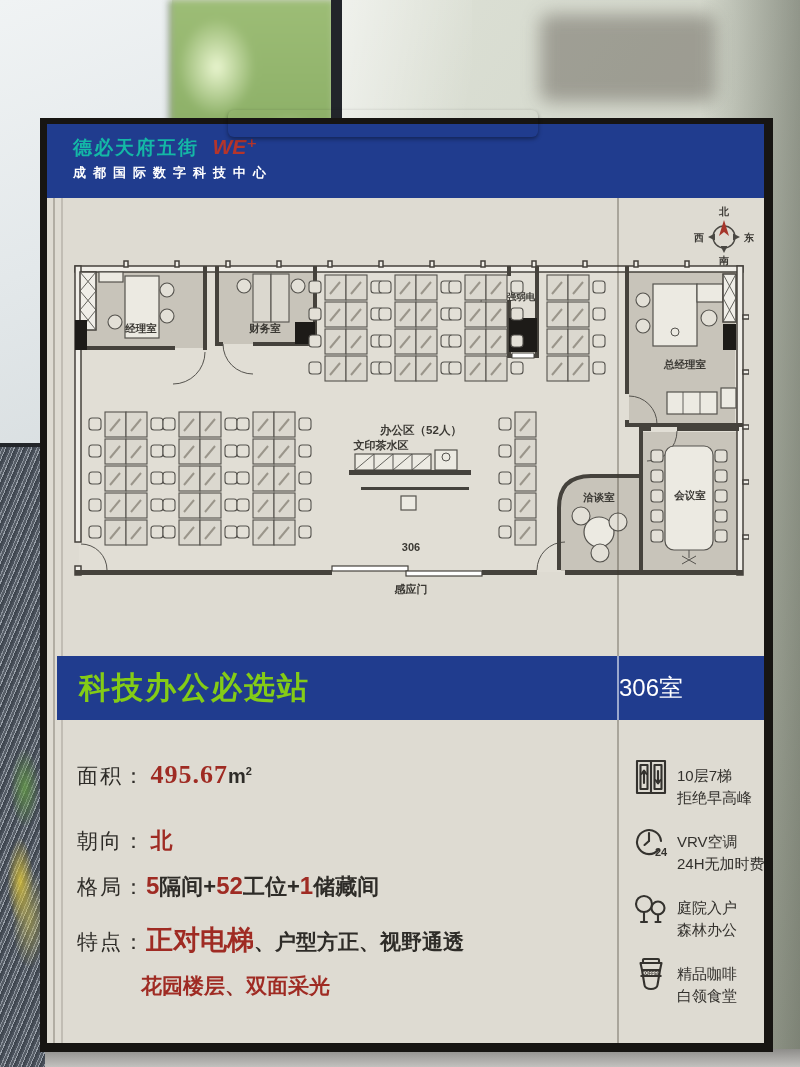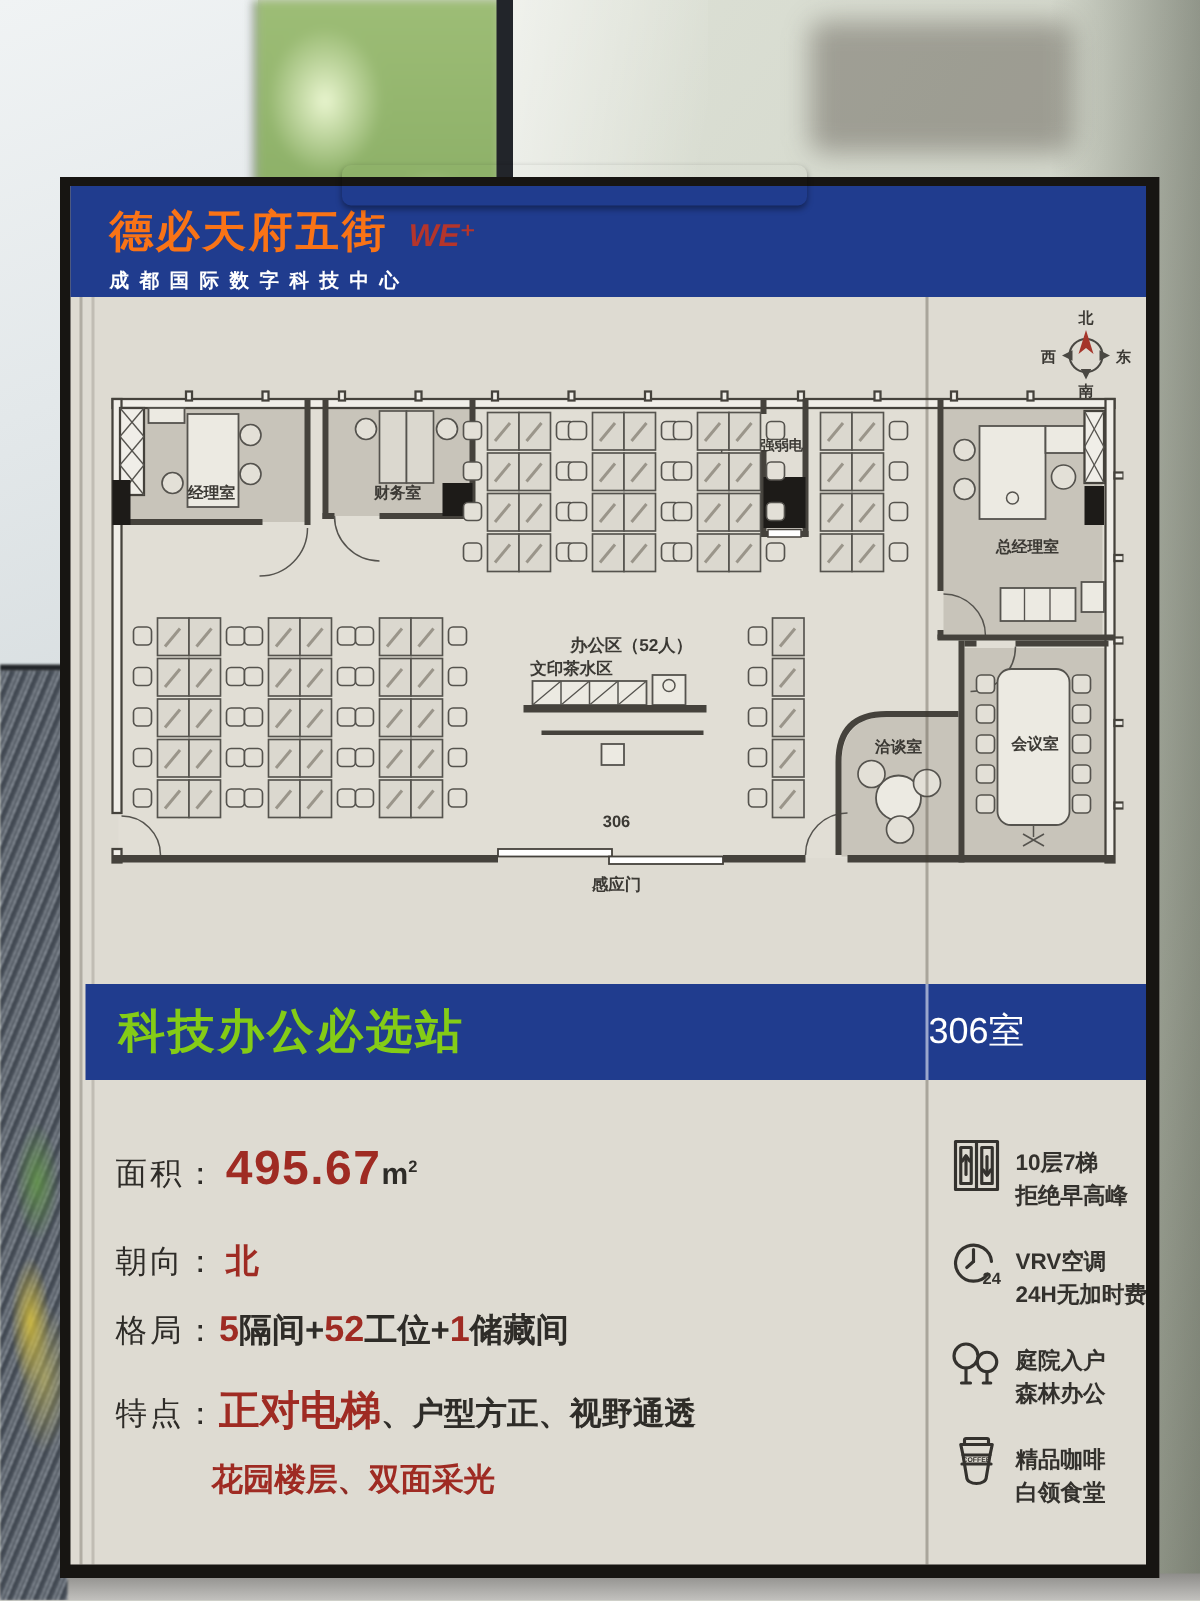--- a/index.html
+++ b/index.html
@@ -46,21 +46,21 @@
   .clip-tab{position:absolute;left:228px;top:110px;width:310px;height:27px;z-index:6;
     background:linear-gradient(#ececе8,#ecece8 40%,#c7c7c2);border-radius:6px;
     box-shadow:0 2px 4px rgba(0,0,0,.4);}
   .fold-line{position:absolute;top:0;bottom:0;width:2px;z-index:1;background:rgba(60,54,44,.28);}
   .fold-line.l1{left:6px;}.fold-line.l2{left:14px;background:rgba(60,54,44,.18);}
   .fold-line.r1{left:570px;background:rgba(60,54,44,.33);}
 
   .poster-header{position:absolute;left:0;top:0;width:717px;height:74px;background:#203c8e;
     padding:11px 0 0 26px;z-index:2;}
   .brand-row{white-space:nowrap;}
-  .brand{color:#f97316;font-size:29px;font-weight:700;letter-spacing:2px;}
+  .brand{color:#14b8a6;font-size:19px;font-weight:700;letter-spacing:2px;}
   .brand-mark{color:#b5352b;font-size:21px;font-weight:700;font-style:italic;margin-left:9px;}
   .subtitle{color:#fff;font-size:13px;font-weight:700;letter-spacing:7px;margin-top:3px;}
 
   .compass{position:absolute;left:646px;top:80px;width:62px;height:62px;}
 
   .floorplan{position:absolute;left:22px;top:136px;width:680px;height:340px;}
   .floorplan text{font-family:"Liberation Sans","DejaVu Sans",sans-serif;font-weight:700;fill:#3b3934;}
   .wallD{fill:#f0eee8;stroke:#45423c;stroke-width:1.5;}
   .wallS{fill:#45423c;}
   .roomfill{fill:#c8c4ba;}
@@ -79,38 +79,38 @@
   .banner-divider{position:absolute;left:560px;top:0;width:2px;height:64px;background:rgba(255,255,255,.55);}
   .banner-room{position:absolute;left:562px;width:145px;top:0;line-height:64px;text-align:left;
     color:#fff;font-size:24px;font-weight:400;}
 
   
   .specs{position:absolute;left:30px;top:628px;width:545px;z-index:2;}
   .spec-row{position:absolute;left:0;white-space:nowrap;color:#2e2c28;}
   .spec-label{font-size:21px;font-weight:400;letter-spacing:2px;}
   .red{color:#9f2b23;font-weight:700;}
   .row-area{top:8px;}
-  .area-value{font-size:32px;letter-spacing:1px;}
+  .area-value{font-size:26px;letter-spacing:1px;font-family:Liberation Serif, serif;}
   .area-unit{font-size:20px;font-weight:600;}
   .area-unit sup{font-size:11px;}
   .row-orient{top:74px;}
   .orient-value{font-size:22px;}
   .row-layout{top:120px;font-size:22px;font-weight:600;}
   .row-layout .red{font-size:24px;}
   .row-feat{top:170px;font-size:21px;font-weight:600;}
   .row-feat .red{font-size:27px;}
   .row-feat2{top:220px;padding-left:64px;font-size:21px;font-weight:700;}
   .sep-red{color:#8f2b24;font-weight:700;}
 
   
   .amenities{position:absolute;left:584px;top:630px;width:134px;z-index:2;}
   .amenity{display:flex;align-items:center;height:46px;margin-bottom:20px;}
   .a-icon{width:46px;flex:0 0 46px;}
   .a-icon svg{display:block;}
-  .a-text{font-size:15px;font-weight:700;color:#33312d;line-height:1.45;white-space:nowrap;margin-top:20px;}
+  .a-text{font-size:15px;font-weight:400;color:#33312d;line-height:1.45;white-space:nowrap;margin-top:20px;}
   .icon-stroke{fill:none;stroke:#34322e;stroke-width:2.1;stroke-linecap:round;stroke-linejoin:round;}
   .icon-text{font-family:"Liberation Sans","DejaVu Sans",sans-serif;font-weight:700;fill:#34322e;}
 </style>
 </head>
 <body>
 
 <div class="scene">
 
   <div class="bg-wall"></div>
   <div class="bg-window"></div>

